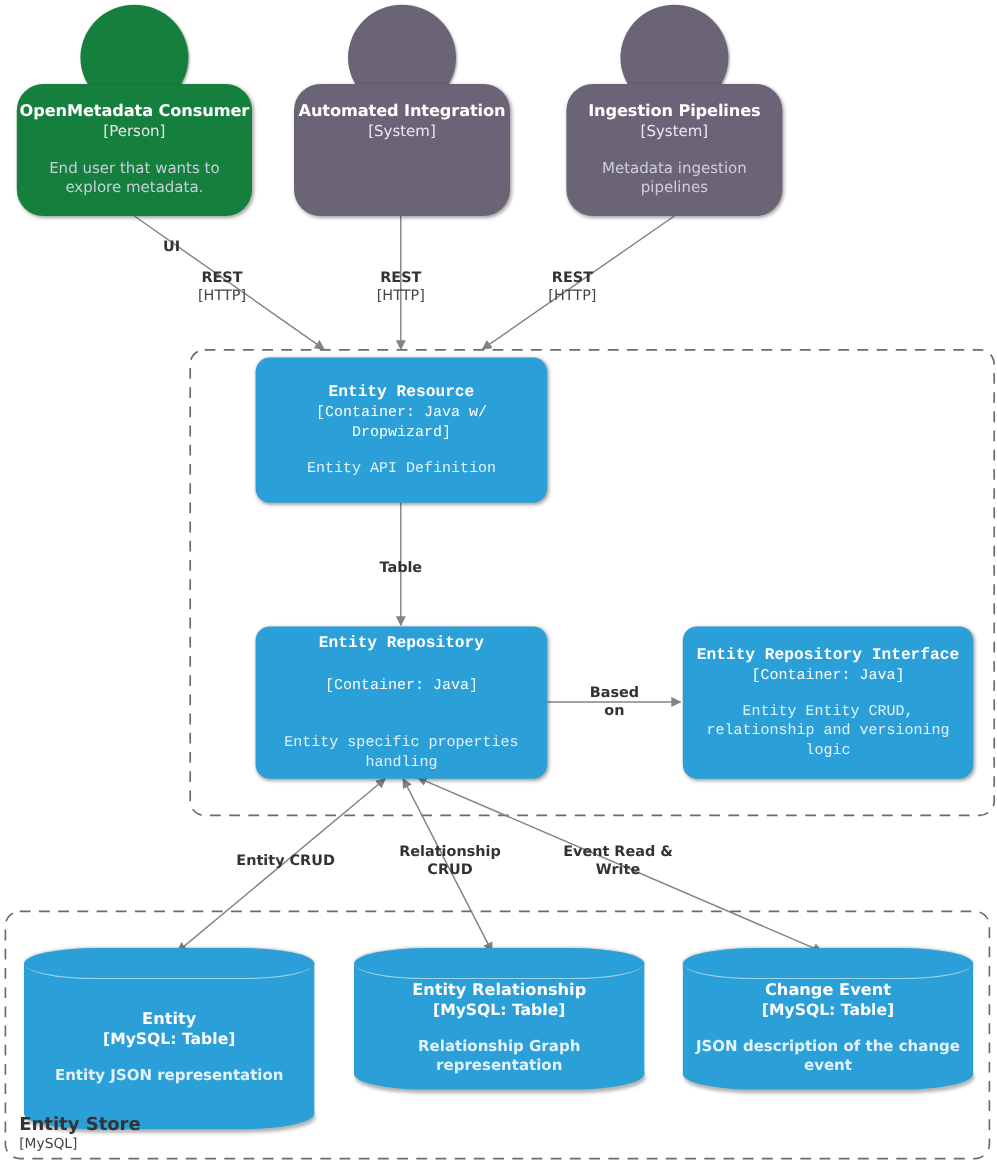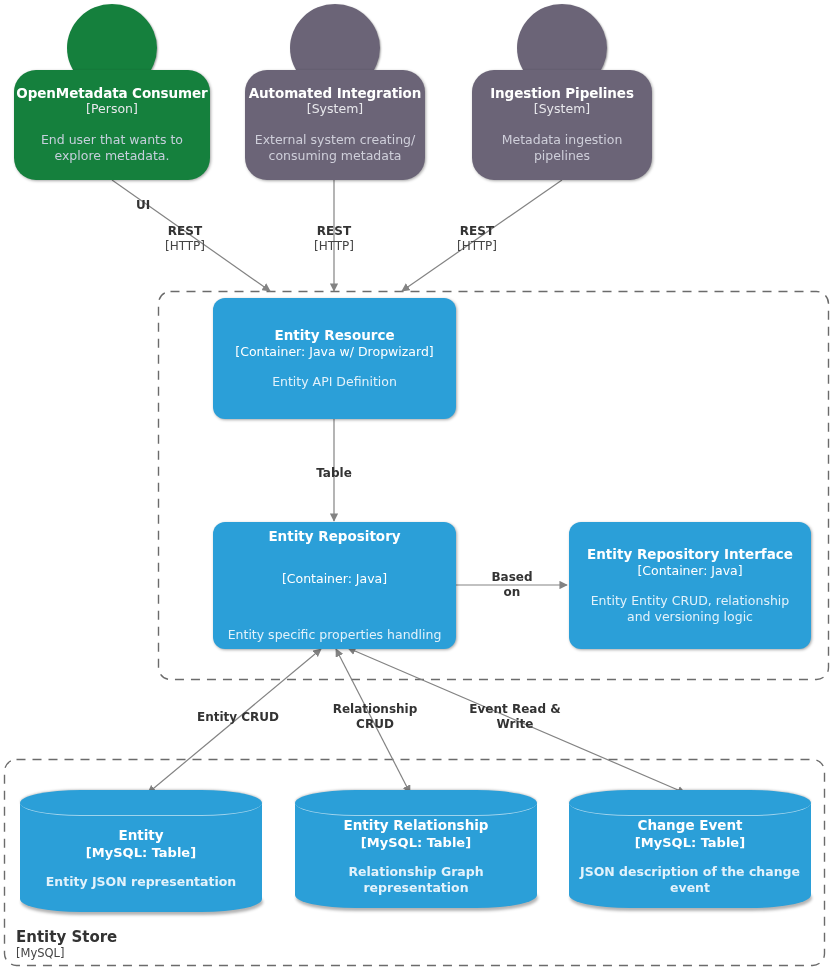--- a/index.html
+++ b/index.html
@@ -92,20 +92,21 @@
     position: absolute;
     box-sizing: border-box;
     background: #2b9fd8;
     border-radius: 12px;
     box-shadow: 1px 1px 3px rgba(0,0,0,0.35);
     display: flex;
     flex-direction: column;
     align-items: center;
     justify-content: center;
     padding: 6px 10px;
+    font-family: Liberation Mono, monospace;
   }
   .container-box .c-name {
     font-size: 13.5px;
     font-weight: bold;
     color: #ffffff;
     line-height: 17px;
     text-align: center;
   }
   .container-box .c-tech {
     font-size: 12.5px;
@@ -278,21 +279,20 @@
       <div class="type">[Person]</div>
       <div class="desc">End user that wants to explore metadata.</div>
     </div>
   </div>
 
   <div class="actor system" style="left:245px; top:4px; width:180px; height:176px;">
     <div class="head"></div>
     <div class="body">
       <div class="name">Automated Integration</div>
       <div class="type">[System]</div>
-      <div class="desc">External system creating/ consuming metadata</div>
     </div>
   </div>
 
   <div class="actor system" style="left:472px; top:4px; width:180px; height:176px;">
     <div class="head"></div>
     <div class="body">
       <div class="name">Ingestion Pipelines</div>
       <div class="type">[System]</div>
       <div class="desc">Metadata ingestion pipelines</div>
     </div>
@@ -349,21 +349,21 @@
   </div>
 
   <div class="edge-label" style="left:327px; top:702px; width:96px; white-space:normal;">
     <div class="e-name" style="white-space:normal;">Relationship CRUD</div>
   </div>
 
   <div class="edge-label" style="left:460px; top:702px; width:110px; white-space:normal;">
     <div class="e-name" style="white-space:normal;">Event Read &amp; Write</div>
   </div>
 
-  <div class="db" style="left:20px; top:790px; width:242px; height:122px;">
+  <div class="db" style="left:20px; top:790px; width:242px; height:151px;">
     <div class="cyl-bottom"></div>
     <div class="cyl-body"></div>
     <div class="cyl-top"></div>
     <div class="cyl-arc"></div>
     <div class="db-text">
       <div class="d-name">Entity</div>
       <div class="d-tech">[MySQL: Table]</div>
       <div class="d-desc">Entity JSON representation</div>
     </div>
   </div>

